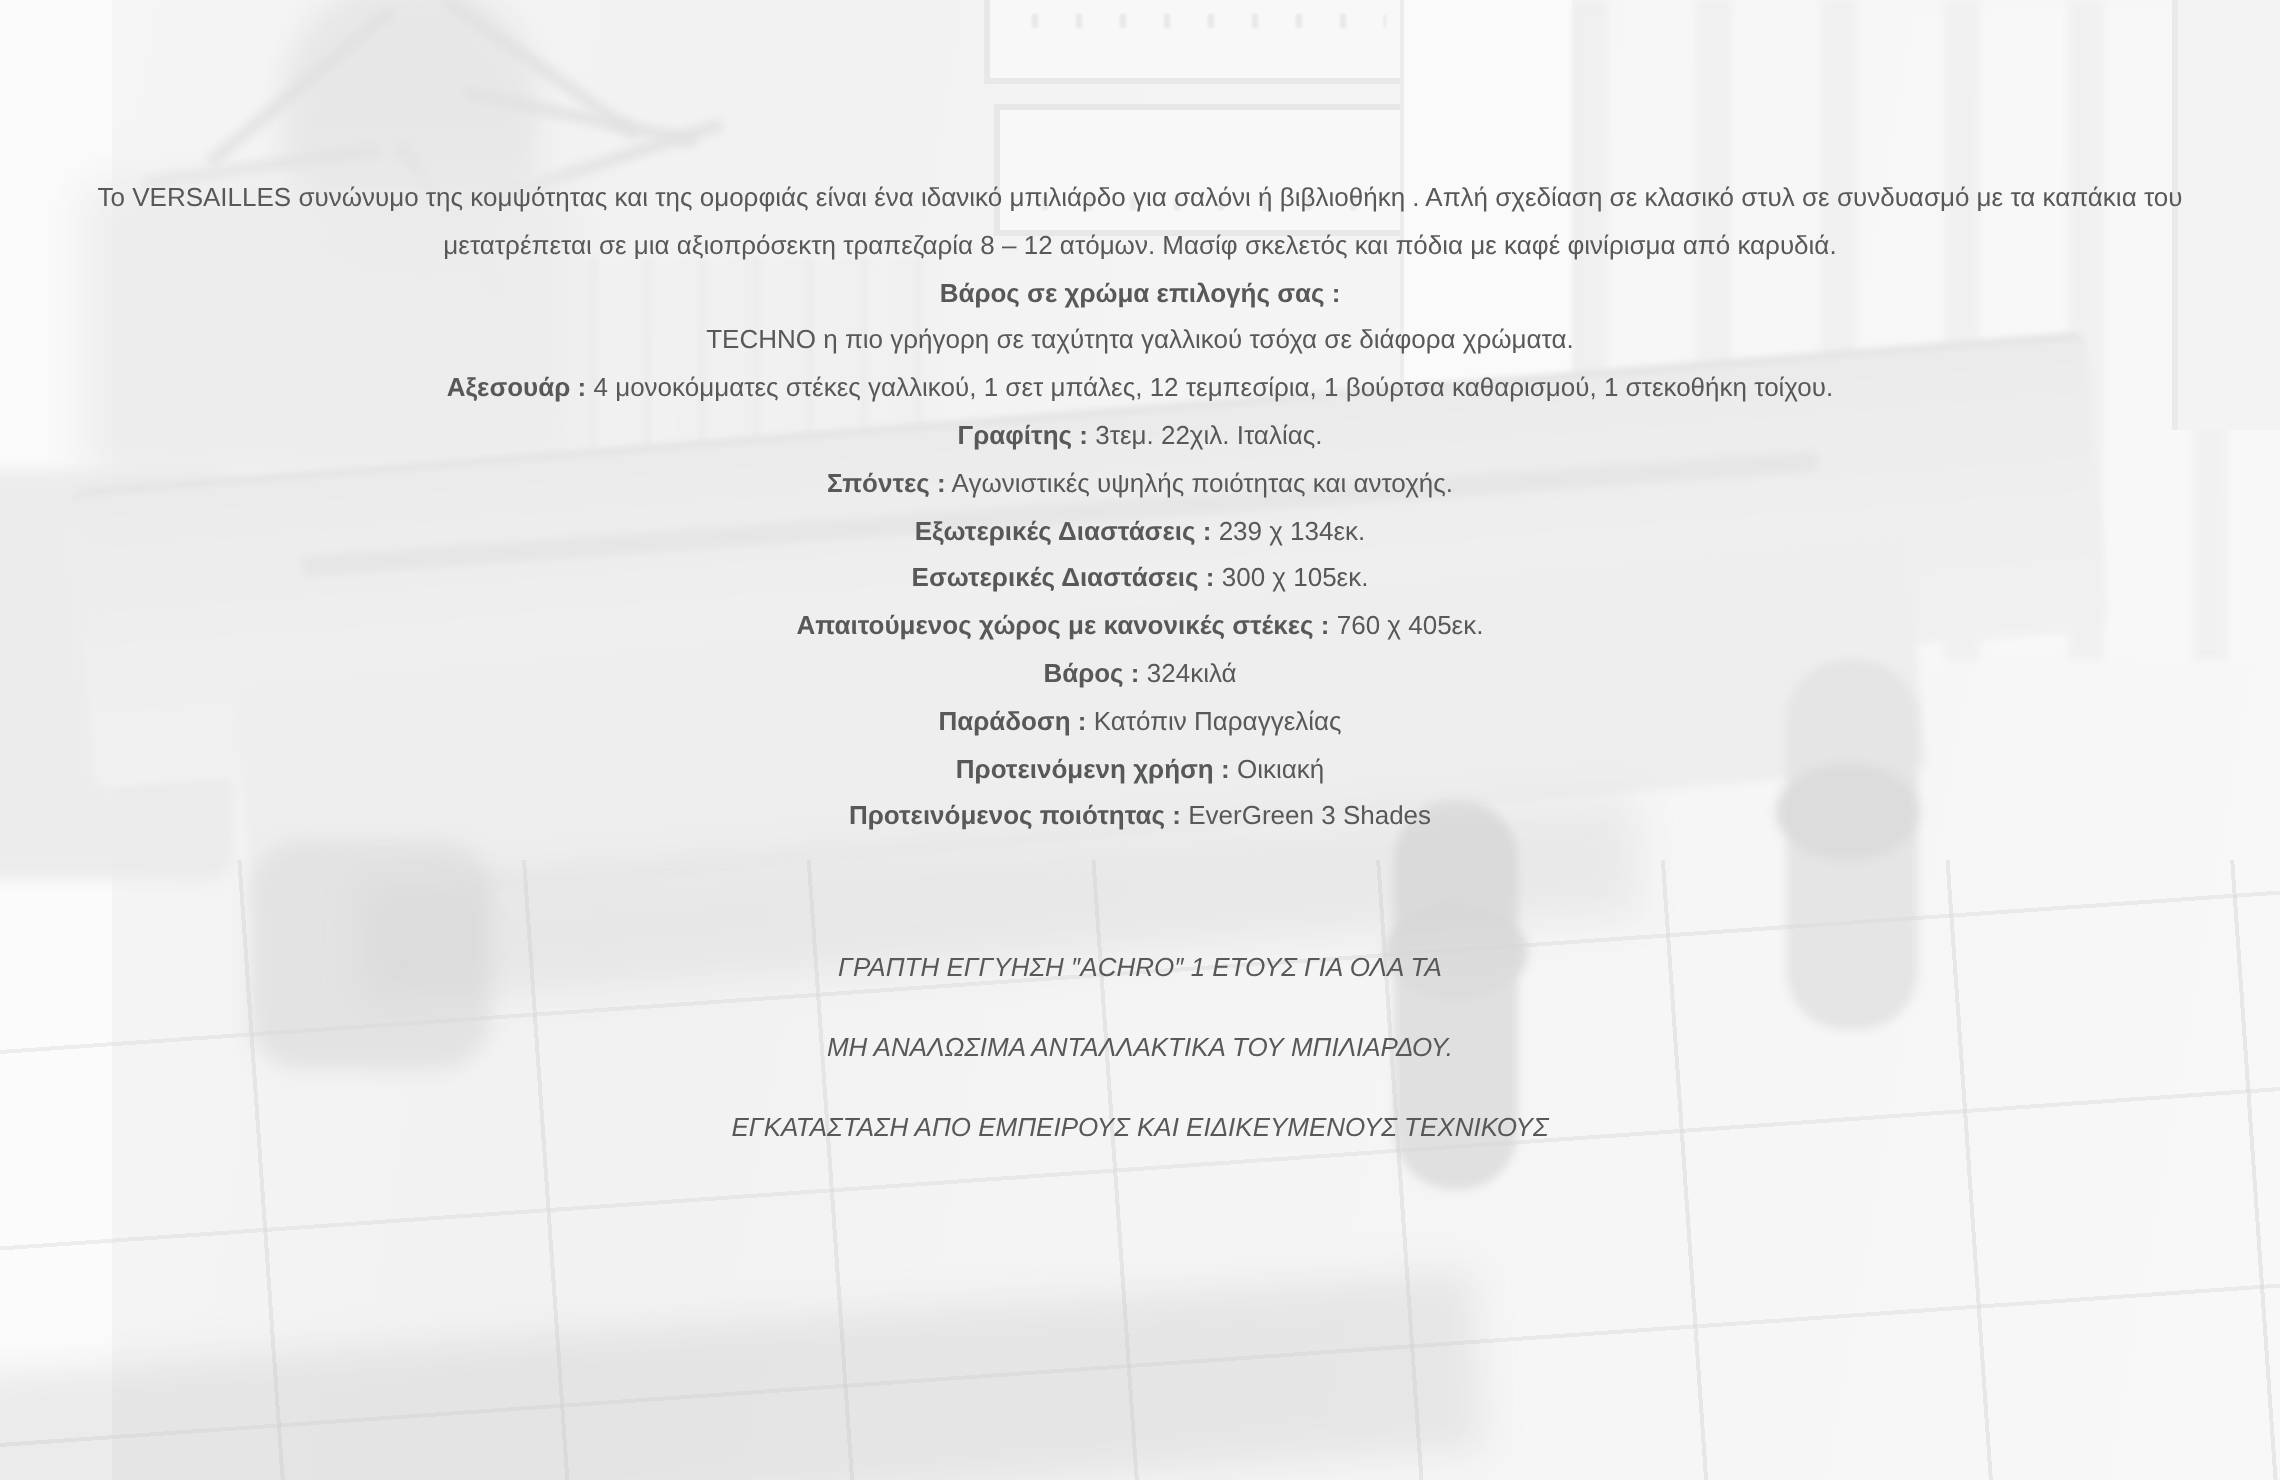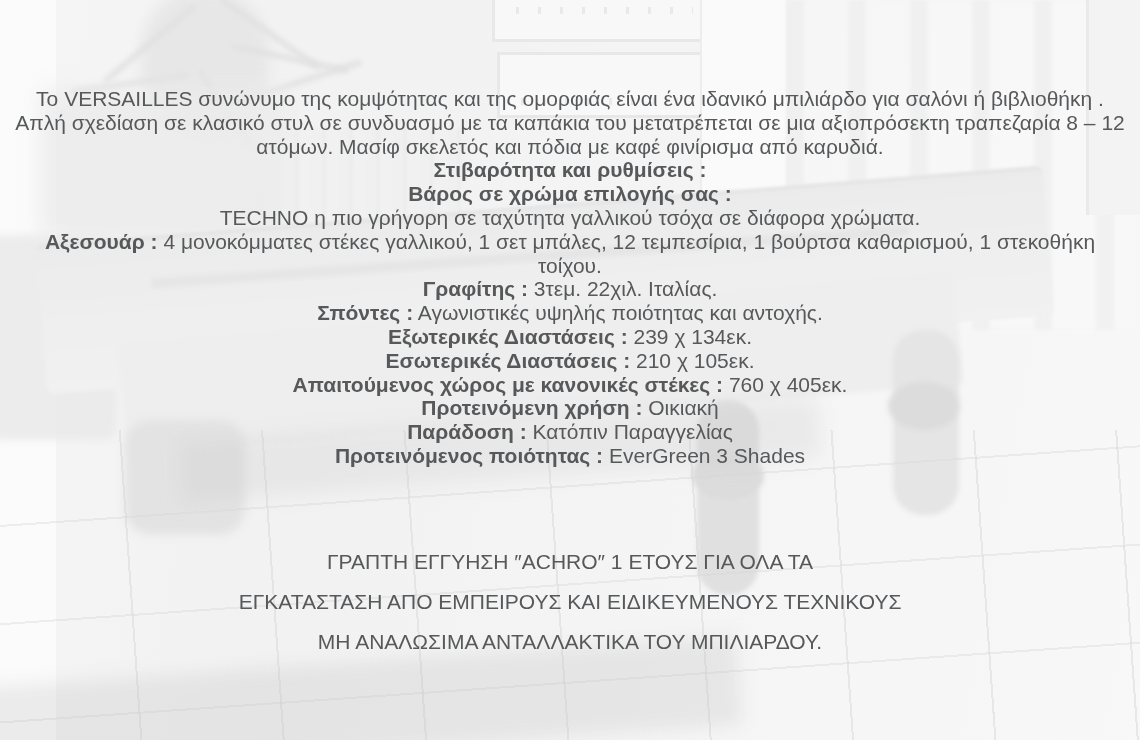--- a/index.html
+++ b/index.html
@@ -71,25 +71,25 @@
       repeating-linear-gradient(86deg, rgba(200,200,200,0) 0 140px, rgba(188,188,188,.55) 140px 142px),
       repeating-linear-gradient(-4deg, rgba(200,200,200,0) 0 96px, rgba(193,193,193,.5) 96px 98px); }
   .shadow-under-table { left: 180px; top: 420px; width: 640px; height: 60px; transform: rotate(-4deg);
     background: rgba(168,168,168,.25); filter: blur(10px); }
   .shadow-floor { left: -40px; top: 662px; width: 780px; height: 90px; transform: rotate(-4deg);
     background: rgba(158,158,158,.28); filter: blur(9px); }
   .white-wash { inset: 0; background: rgba(255,255,255,.35); }
 
   
   .content { position: absolute; top: 87px; left: 0; right: 0; z-index: 2;
-    text-align: center; color: #56585a; font-size: 21px; line-height: 23.8px; }
+    text-align: center; color: #56585a; font-size: 13px; line-height: 23.8px; }
   .content p { margin: 0; padding: 0 12px; }
   .bold { font-weight: 700; }
   .spec-label { font-weight: 700; margin-top: 20px; }
-  .warranty { margin-top: 82px; }
+  .warranty { margin-top: 52px; font-style: italic; }
   .warranty p { margin: 0 0 16px 0; line-height: 24px; }
 </style>
 </head>
 <body>
 
 <div class="bg">
   <div class="left-strip"></div>
   <div class="plant-blob"></div>
   <div class="frond f1"></div>
   <div class="frond f2"></div>
@@ -120,32 +120,32 @@
   </div>
   <div class="dark-blob"></div>
   <div class="floor"></div>
   <div class="shadow-under-table"></div>
   <div class="shadow-floor"></div>
   <div class="white-wash"></div>
 </div>
 
 <div class="content">
   <p>Το VERSAILLES συνώνυμο της κομψότητας και της ομορφιάς είναι ένα ιδανικό μπιλιάρδο για σαλόνι ή βιβλιοθήκη . Απλή σχεδίαση σε κλασικό στυλ σε συνδυασμό με τα καπάκια του μετατρέπεται σε μια αξιοπρόσεκτη τραπεζαρία 8 – 12 ατόμων. Μασίφ σκελετός και πόδια με καφέ φινίρισμα από καρυδιά.</p>
-  <p class="bold">Στιβαρότητα και ρυθμίσεις :</p>
   <p class="bold">Βάρος σε χρώμα επιλογής σας :</p>
   <p>TECHNO η πιο γρήγορη σε ταχύτητα γαλλικού τσόχα σε διάφορα χρώματα.</p>
 
   <p><span class="spec-label">Αξεσουάρ :</span> <span>4 μονοκόμματες στέκες γαλλικού, 1 σετ μπάλες, 12 τεμπεσίρια, 1 βούρτσα καθαρισμού, 1 στεκοθήκη τοίχου.</span></p>
   <p><span class="spec-label">Γραφίτης :</span> <span>3τεμ. 22χιλ. Ιταλίας.</span></p>
   <p><span class="spec-label">Σπόντες :</span> <span>Αγωνιστικές υψηλής ποιότητας και αντοχής.</span></p>
   <p><span class="spec-label">Εξωτερικές Διαστάσεις :</span> <span>239 χ 134εκ.</span></p>
-  <p><span class="spec-label">Εσωτερικές Διαστάσεις :</span> <span>210 χ 105εκ.</span></p>
+  <p><span class="spec-label">Εσωτερικές Διαστάσεις :</span> <span>300 χ 105εκ.</span></p>
   <p><span class="spec-label">Απαιτούμενος χώρος με κανονικές στέκες :</span> <span>760 χ 405εκ.</span></p>
+  <p><span class="spec-label">Βάρος :</span> <span>324κιλά</span></p>
+  <p><span class="spec-label">Παράδοση :</span> <span>Κατόπιν Παραγγελίας</span></p>
   <p><span class="spec-label">Προτεινόμενη χρήση :</span> <span>Οικιακή</span></p>
-  <p><span class="spec-label">Παράδοση :</span> <span>Κατόπιν Παραγγελίας</span></p>
   <p><span class="spec-label">Προτεινόμενος ποιότητας :</span> <span>EverGreen 3 Shades</span></p>
 
   <div class="warranty">
     <p>ΓΡΑΠΤΗ ΕΓΓΥΗΣΗ ″ACHRO″ 1 ΕΤΟΥΣ ΓΙΑ ΟΛΑ ΤΑ</p>
+    <p>ΜΗ ΑΝΑΛΩΣΙΜΑ ΑΝΤΑΛΛΑΚΤΙΚΑ ΤΟΥ ΜΠΙΛΙΑΡΔΟΥ.</p>
     <p>ΕΓΚΑΤΑΣΤΑΣΗ ΑΠΟ ΕΜΠΕΙΡΟΥΣ ΚΑΙ ΕΙΔΙΚΕΥΜΕΝΟΥΣ ΤΕΧΝΙΚΟΥΣ</p>
-    <p>ΜΗ ΑΝΑΛΩΣΙΜΑ ΑΝΤΑΛΛΑΚΤΙΚΑ ΤΟΥ ΜΠΙΛΙΑΡΔΟΥ.</p>
   </div>
 </div>
 
 </body></html>

